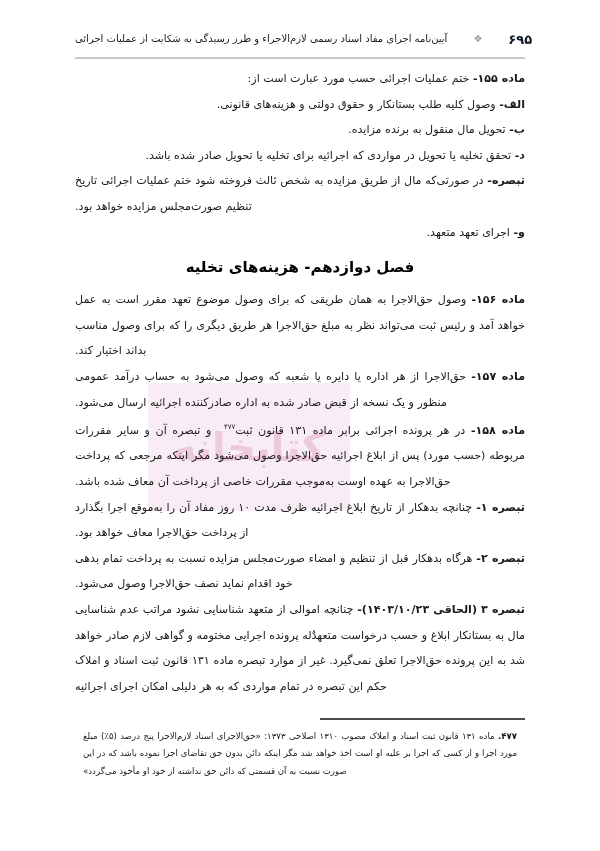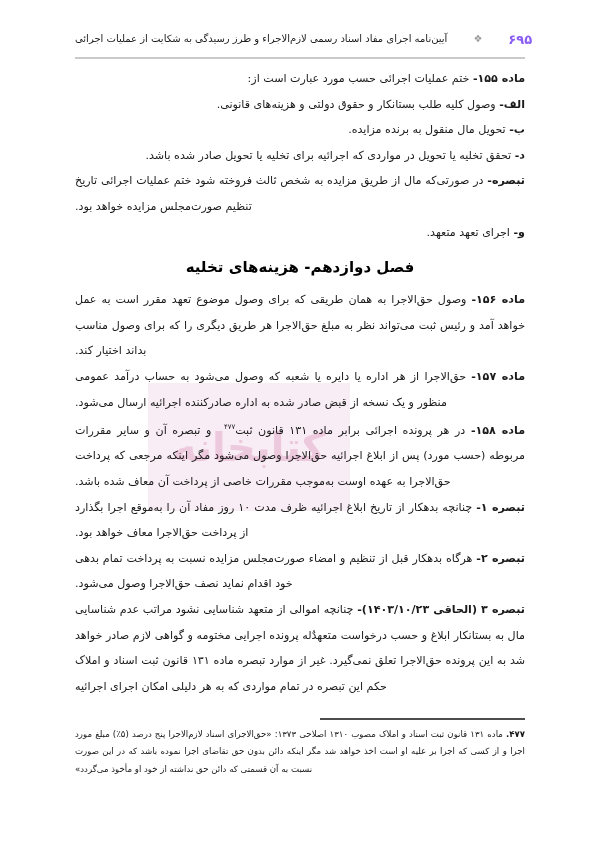--- a/index.html
+++ b/index.html
@@ -78,21 +78,21 @@
   }
   .rh-ornament {
     font-size: 10px;
     color: #9a9a9a;
     margin: 0 26px 0 26px;
     line-height: 1;
   }
   .rh-folio {
     font-size: 13px;
     font-weight: 700;
-    color: #8b5cf6;
+    color: #0f172a;
     letter-spacing: .5px;
   }
   .rh-rule {
     position: absolute;
     top: 57px;
     left: 75px;
     right: 75px;
     height: 2px;
     background: #c9c9c9;
     z-index: 2;
@@ -152,21 +152,21 @@
     top: 718px;
     z-index: 1;
   }
   .fn-rule {
     width: 205px;
     height: 1.5px;
     background: #4d4d4d;
     margin: 0 0 6px auto;
   }
   p.footnote {
-    margin: 0;
+    margin: 8px;
     padding: 0;
     font-size: 8.6px;
     line-height: 17.5px;
     text-align: justify;
     text-align-last: right;
     direction: rtl;
     color: #161616;
   }
   p.footnote.lead { text-align-last: left; }
   .fn-num { font-weight: 700; }

